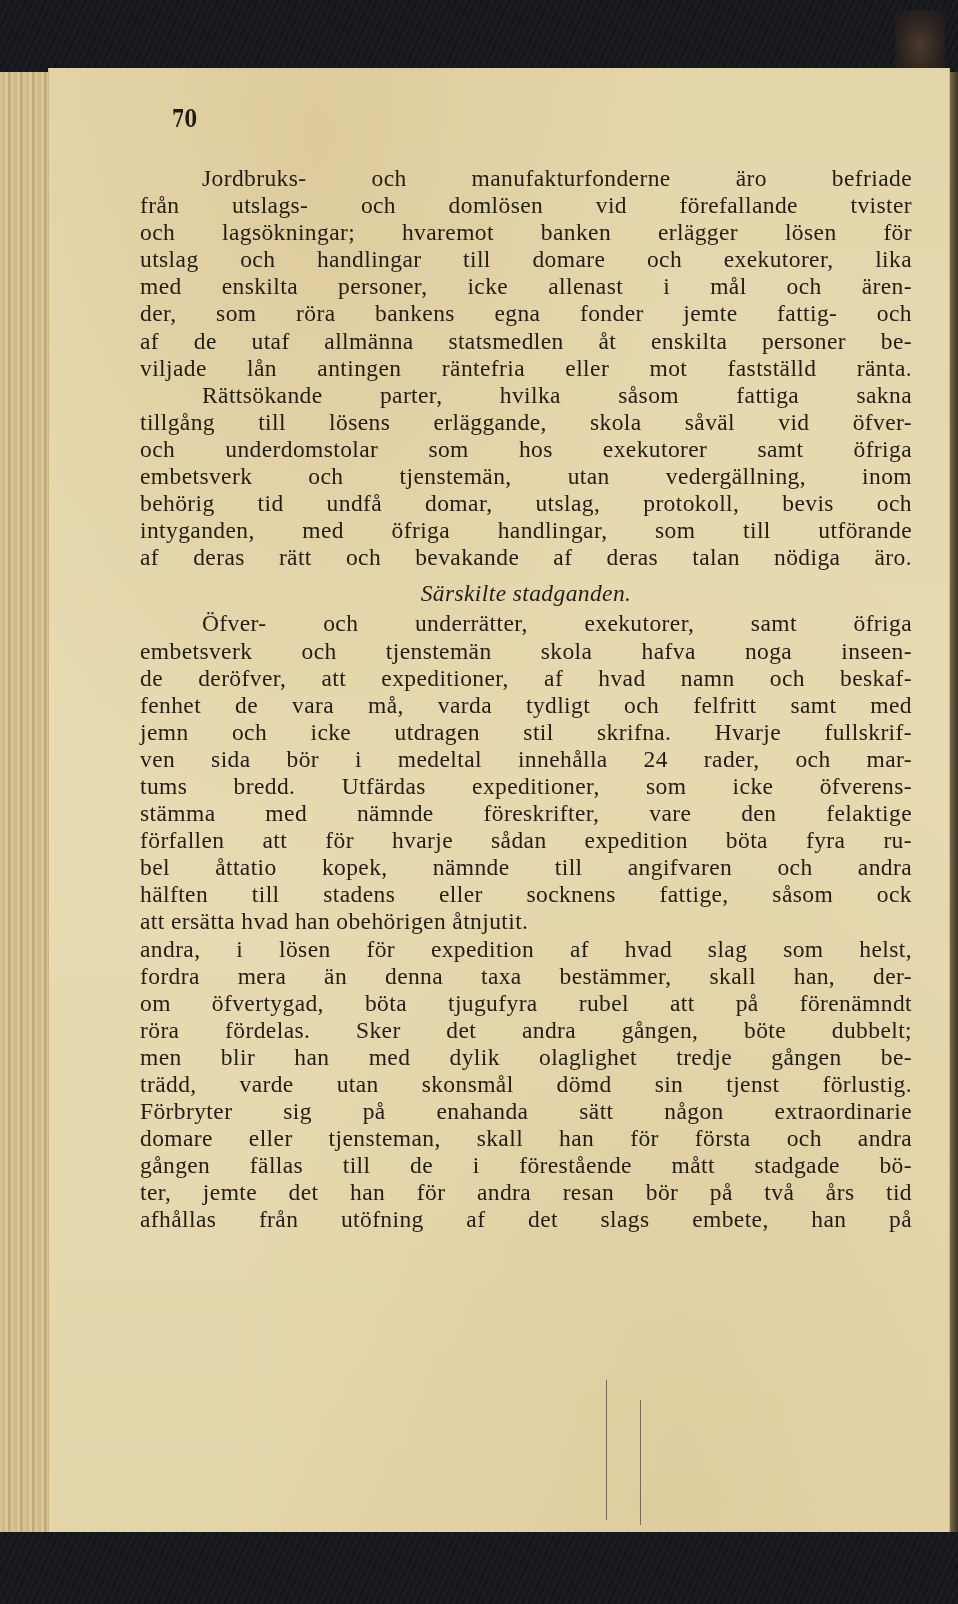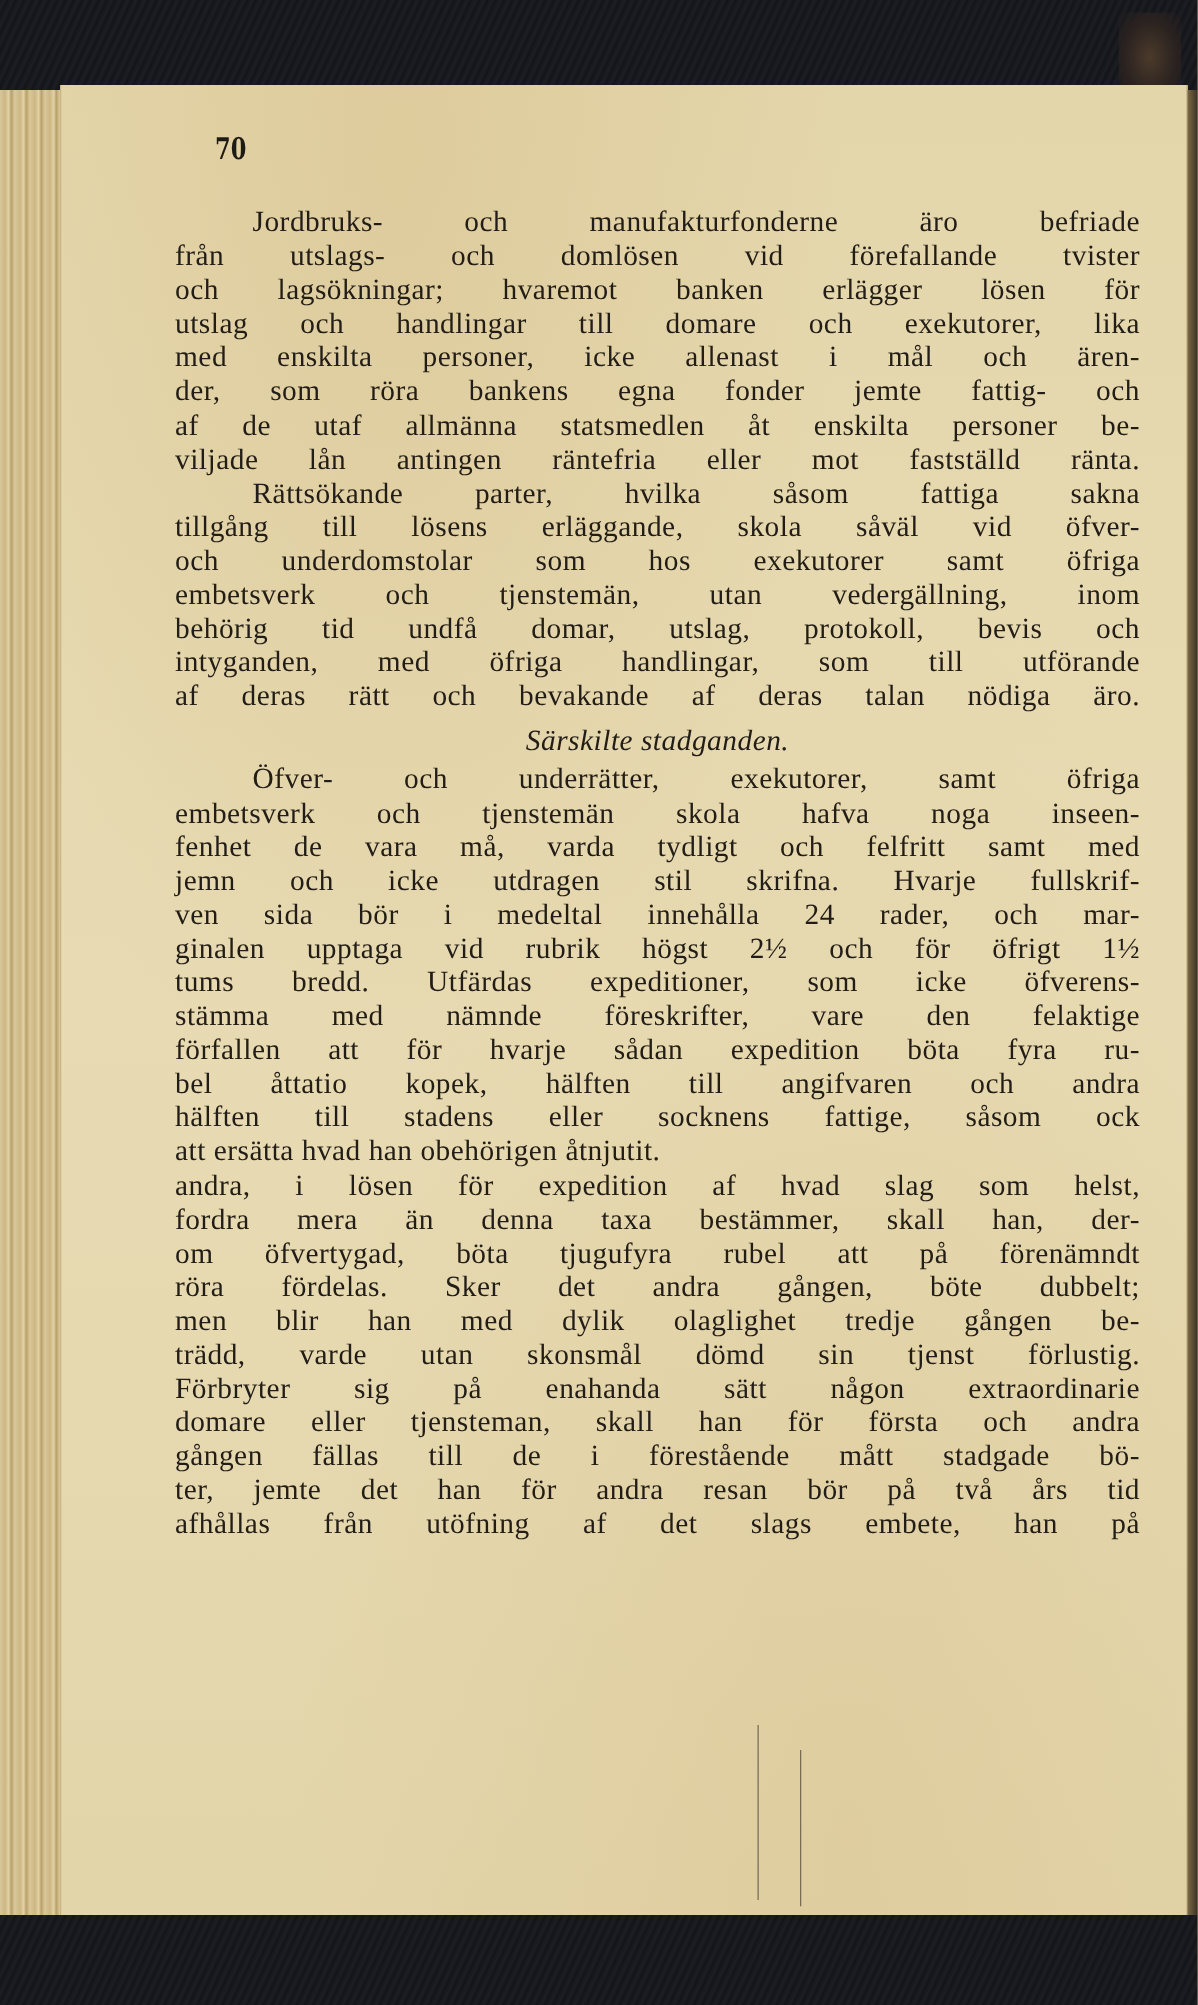--- a/index.html
+++ b/index.html
@@ -91,28 +91,28 @@
     <span class="line">behörig tid undfå domar, utslag, protokoll, bevis och</span>
     <span class="line">intyganden, med öfriga handlingar, som till utförande</span>
     <span class="line">af deras rätt och bevakande af deras talan nödiga äro.</span>
   </div>
 
   <span class="line heading">Särskilte stadganden.</span>
 
   <div>
     <span class="line indent">Öfver- och underrätter, exekutorer, samt öfriga</span>
     <span class="line">embetsverk och tjenstemän skola hafva noga inseen-</span>
+    <span class="line">de deröfver, att expeditioner, af hvad namn och beskaf-</span>
     <span class="line">fenhet de vara må, varda tydligt och felfritt samt med</span>
     <span class="line">jemn och icke utdragen stil skrifna. Hvarje fullskrif-</span>
     <span class="line">ven sida bör i medeltal innehålla 24 rader, och mar-</span>
-    <span class="line">ginalen upptaga vid rubrik högst 2½ och för öfrigt 1½</span>
     <span class="line">tums bredd. Utfärdas expeditioner, som icke öfverens-</span>
     <span class="line">stämma med nämnde föreskrifter, vare den felaktige</span>
     <span class="line">förfallen att för hvarje sådan expedition böta fyra ru-</span>
-    <span class="line">bel åttatio kopek, hälften till angifvaren och andra</span>
+    <span class="line">bel åttatio kopek, nämnde till angifvaren och andra</span>
     <span class="line">hälften till stadens eller socknens fattige, såsom ock</span>
     <span class="line last">att ersätta hvad han obehörigen åtnjutit.</span>
   </div>
   <div>
     <span class="line">andra, i lösen för expedition af hvad slag som helst,</span>
     <span class="line">fordra mera än denna taxa bestämmer, skall han, der-</span>
     <span class="line">om öfvertygad, böta tjugufyra rubel att på förenämndt</span>
     <span class="line">röra fördelas. Sker det andra gången, böte dubbelt;</span>
     <span class="line">men blir han med dylik olaglighet tredje gången be-</span>
     <span class="line">trädd, varde utan skonsmål dömd sin tjenst förlustig.</span>

